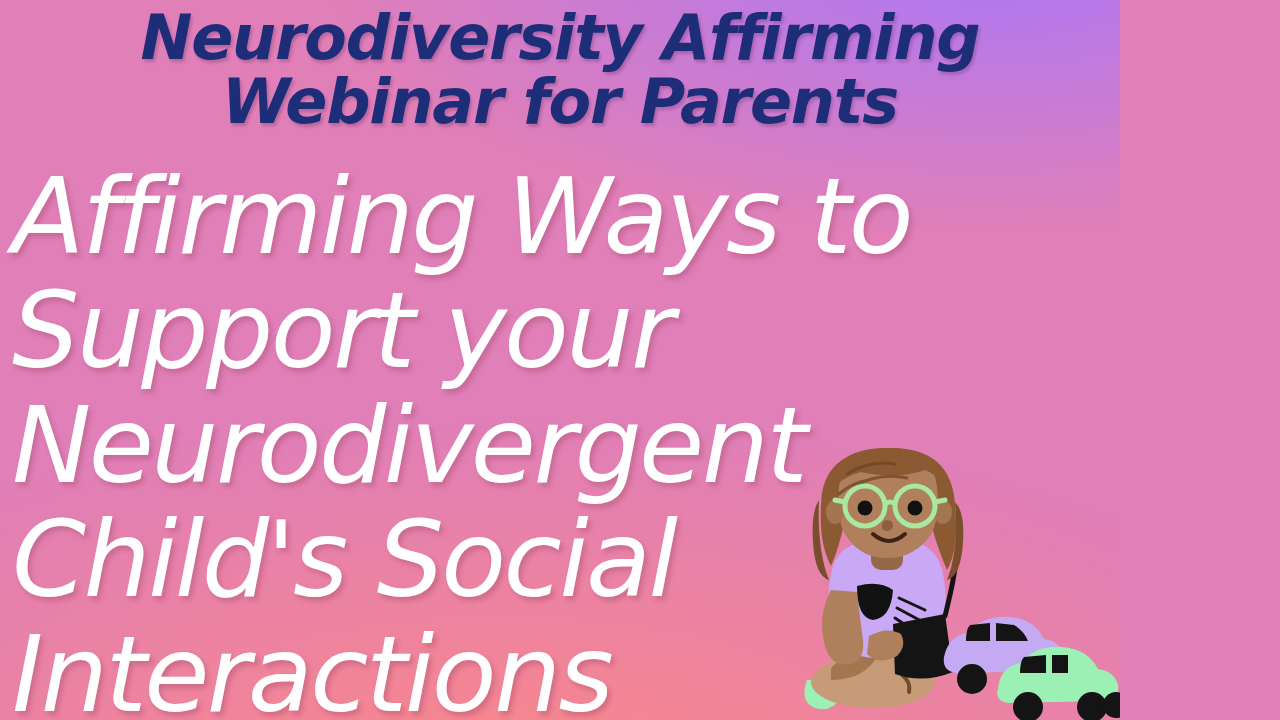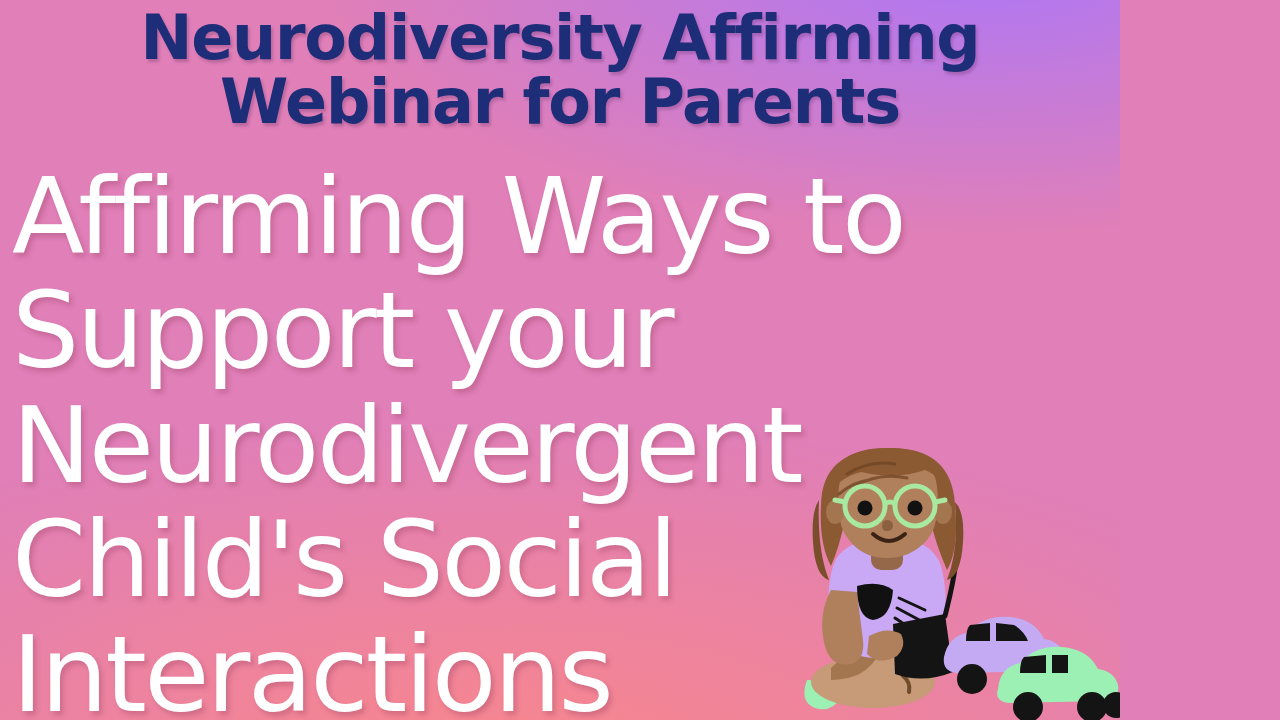--- a/index.html
+++ b/index.html
@@ -6,20 +6,21 @@
   html,body { width:1280px; height:720px; overflow:hidden; }
   body {
     font-family:"DejaVu Sans", sans-serif;
     position:relative;
     background:#e07fb8;
   }
   #stage {
     position:absolute; inset:0;
     width:1120px; height:720px;
     overflow:hidden;
+    font-style:italic;
   }
   
   .bg-base {
     position:absolute; inset:0;
     background:
       radial-gradient(120% 95% at 100% 0%,   rgba(170,120,250,1.0) 0%, rgba(170,120,250,0) 58%),
       radial-gradient(110% 90% at 0% 0%,     rgba(196,124,224,1.0) 0%, rgba(196,124,224,0) 55%),
       linear-gradient(168deg,
         #bd7ce4 0%,
         #c77fe0 13%,

